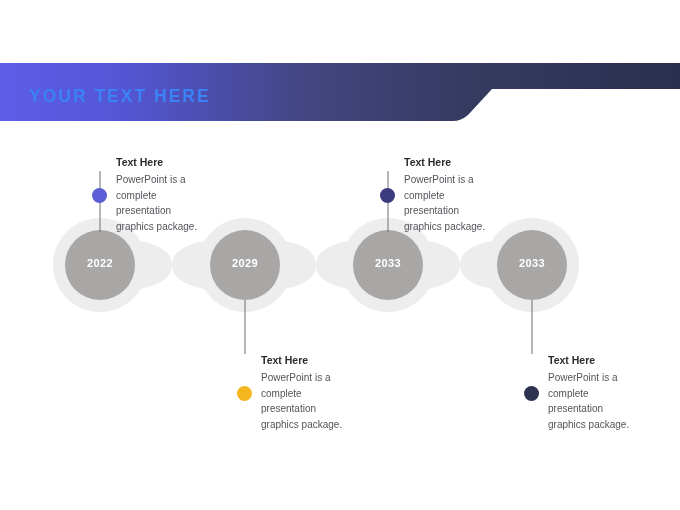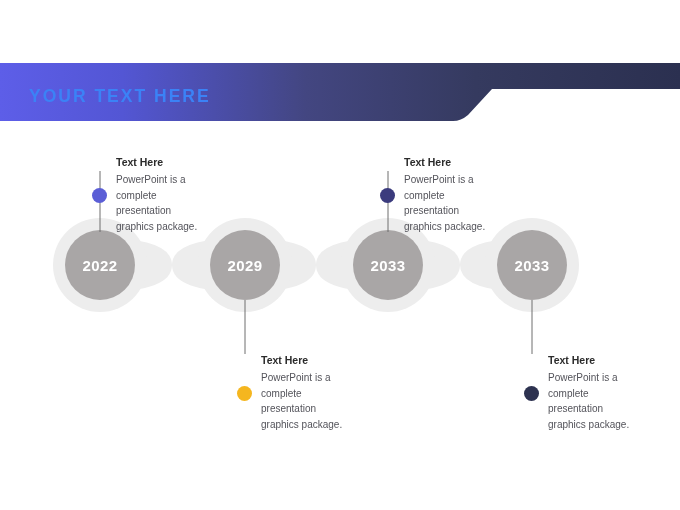--- a/index.html
+++ b/index.html
@@ -49,21 +49,21 @@
     left: 0;
     top: 0;
     width: 680px;
     height: 510px;
     pointer-events: none;
   }
 
   .year-label {
     position: absolute;
     color: #ffffff;
-    font-size: 15px;
+    font-size: 11px;
     font-weight: bold;
     letter-spacing: 0.4px;
     text-align: center;
     width: 90px;
     margin-left: -45px;
     z-index: 3;
   }
 
   
   .callout {

